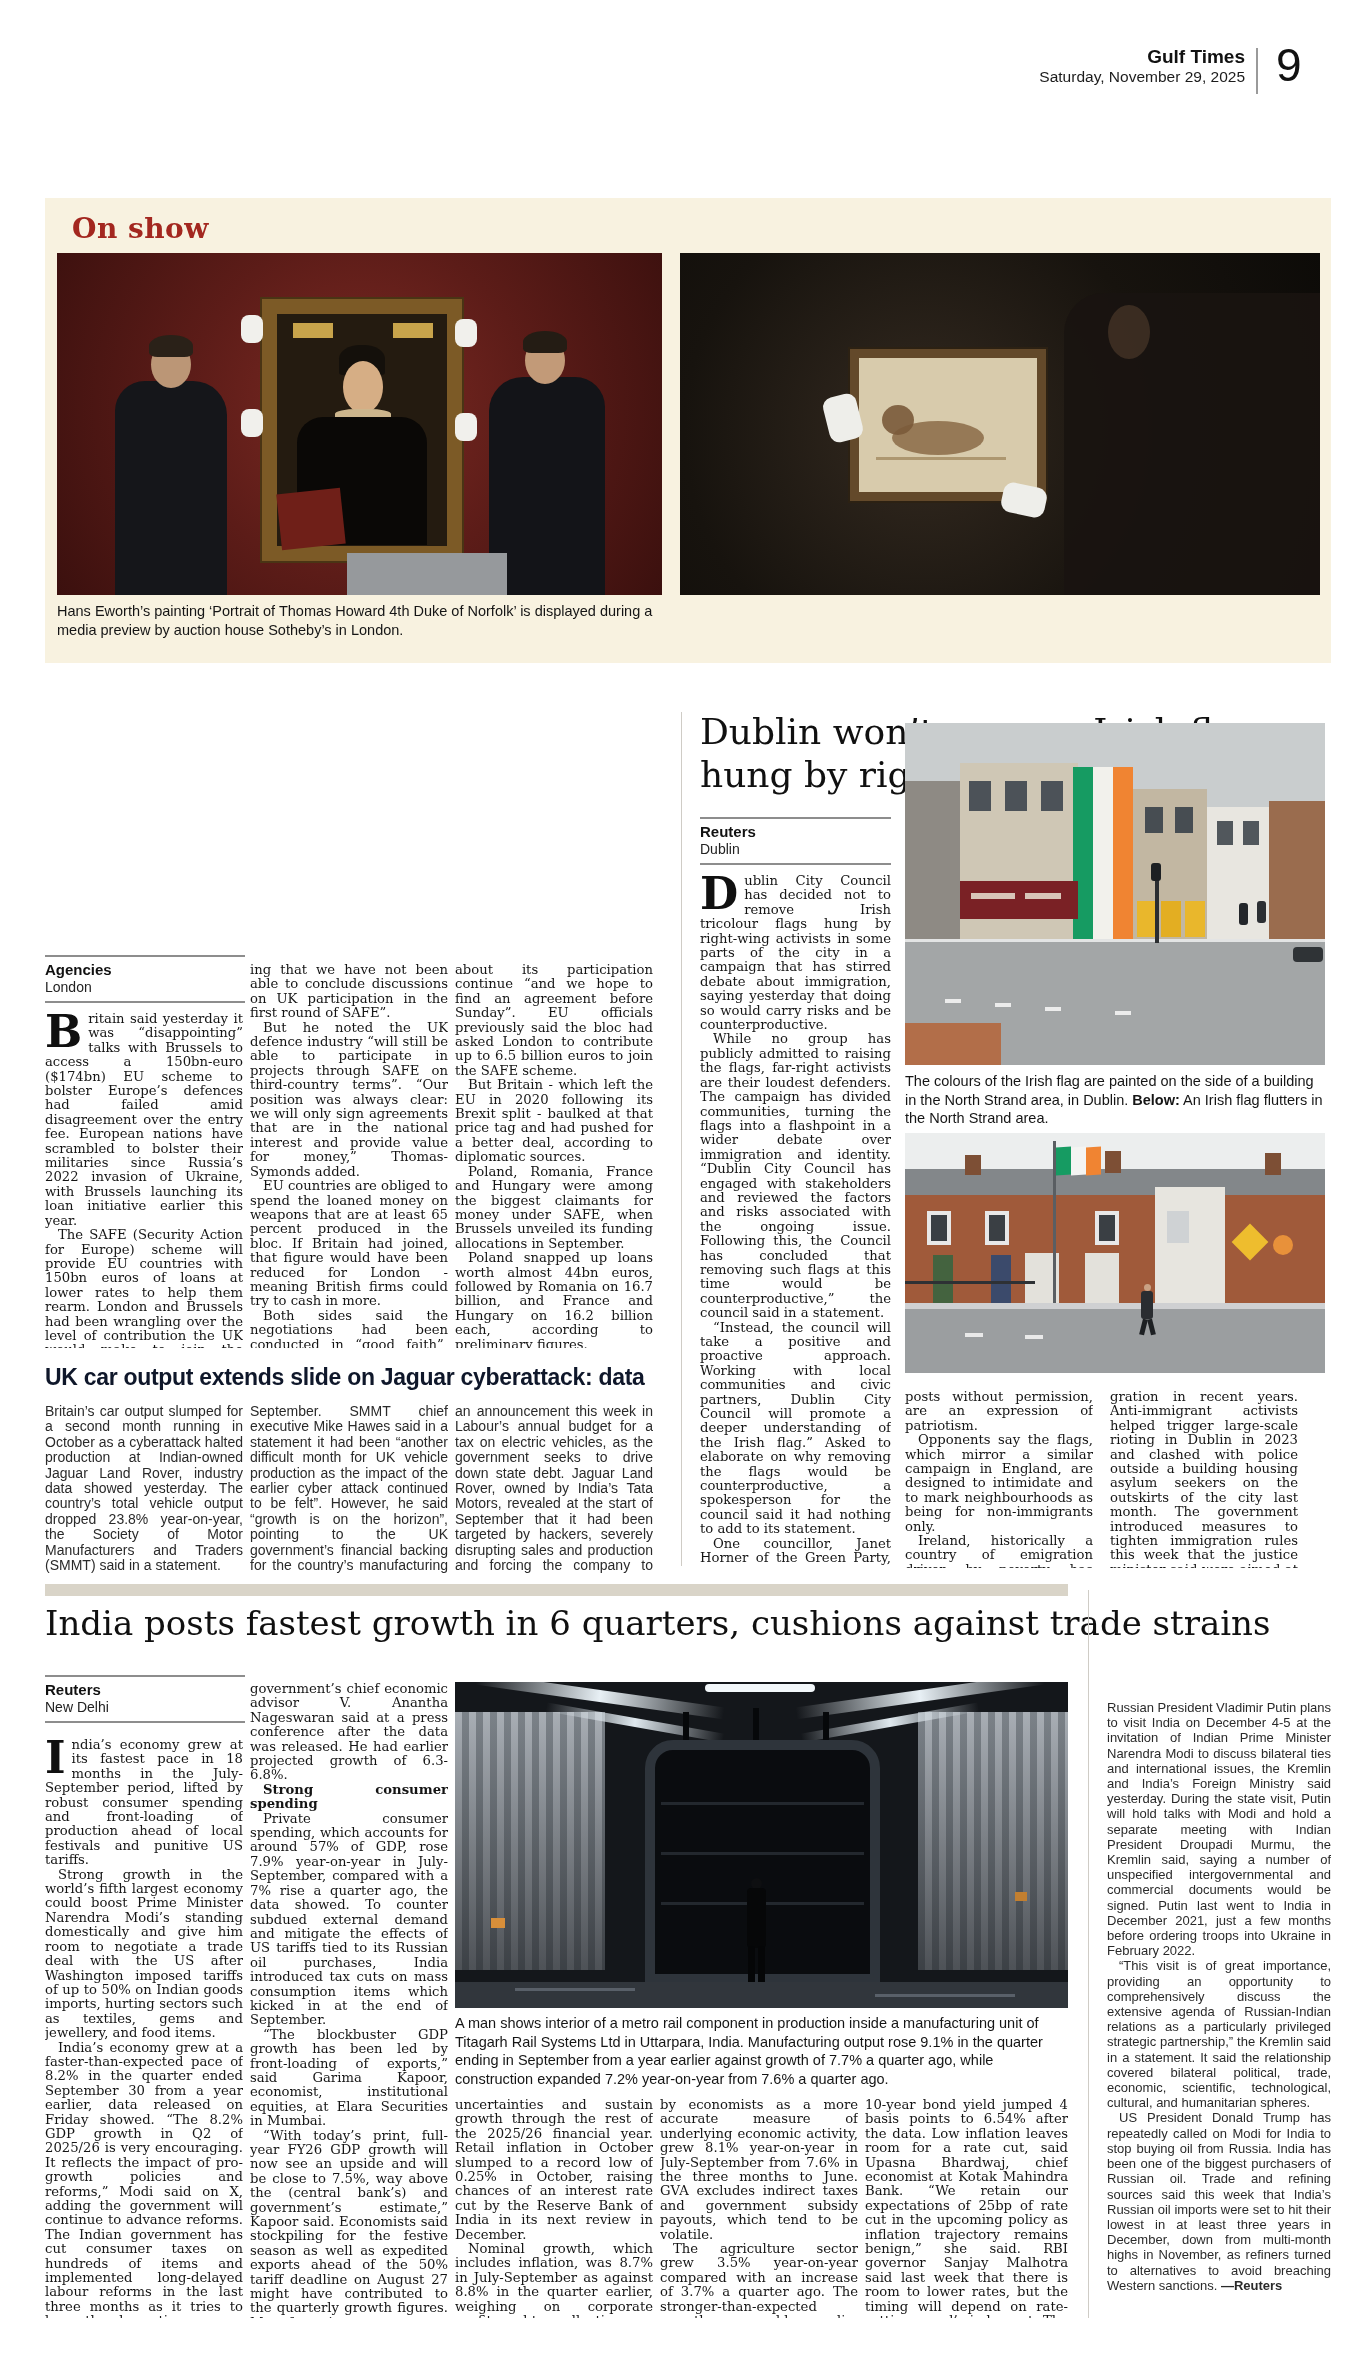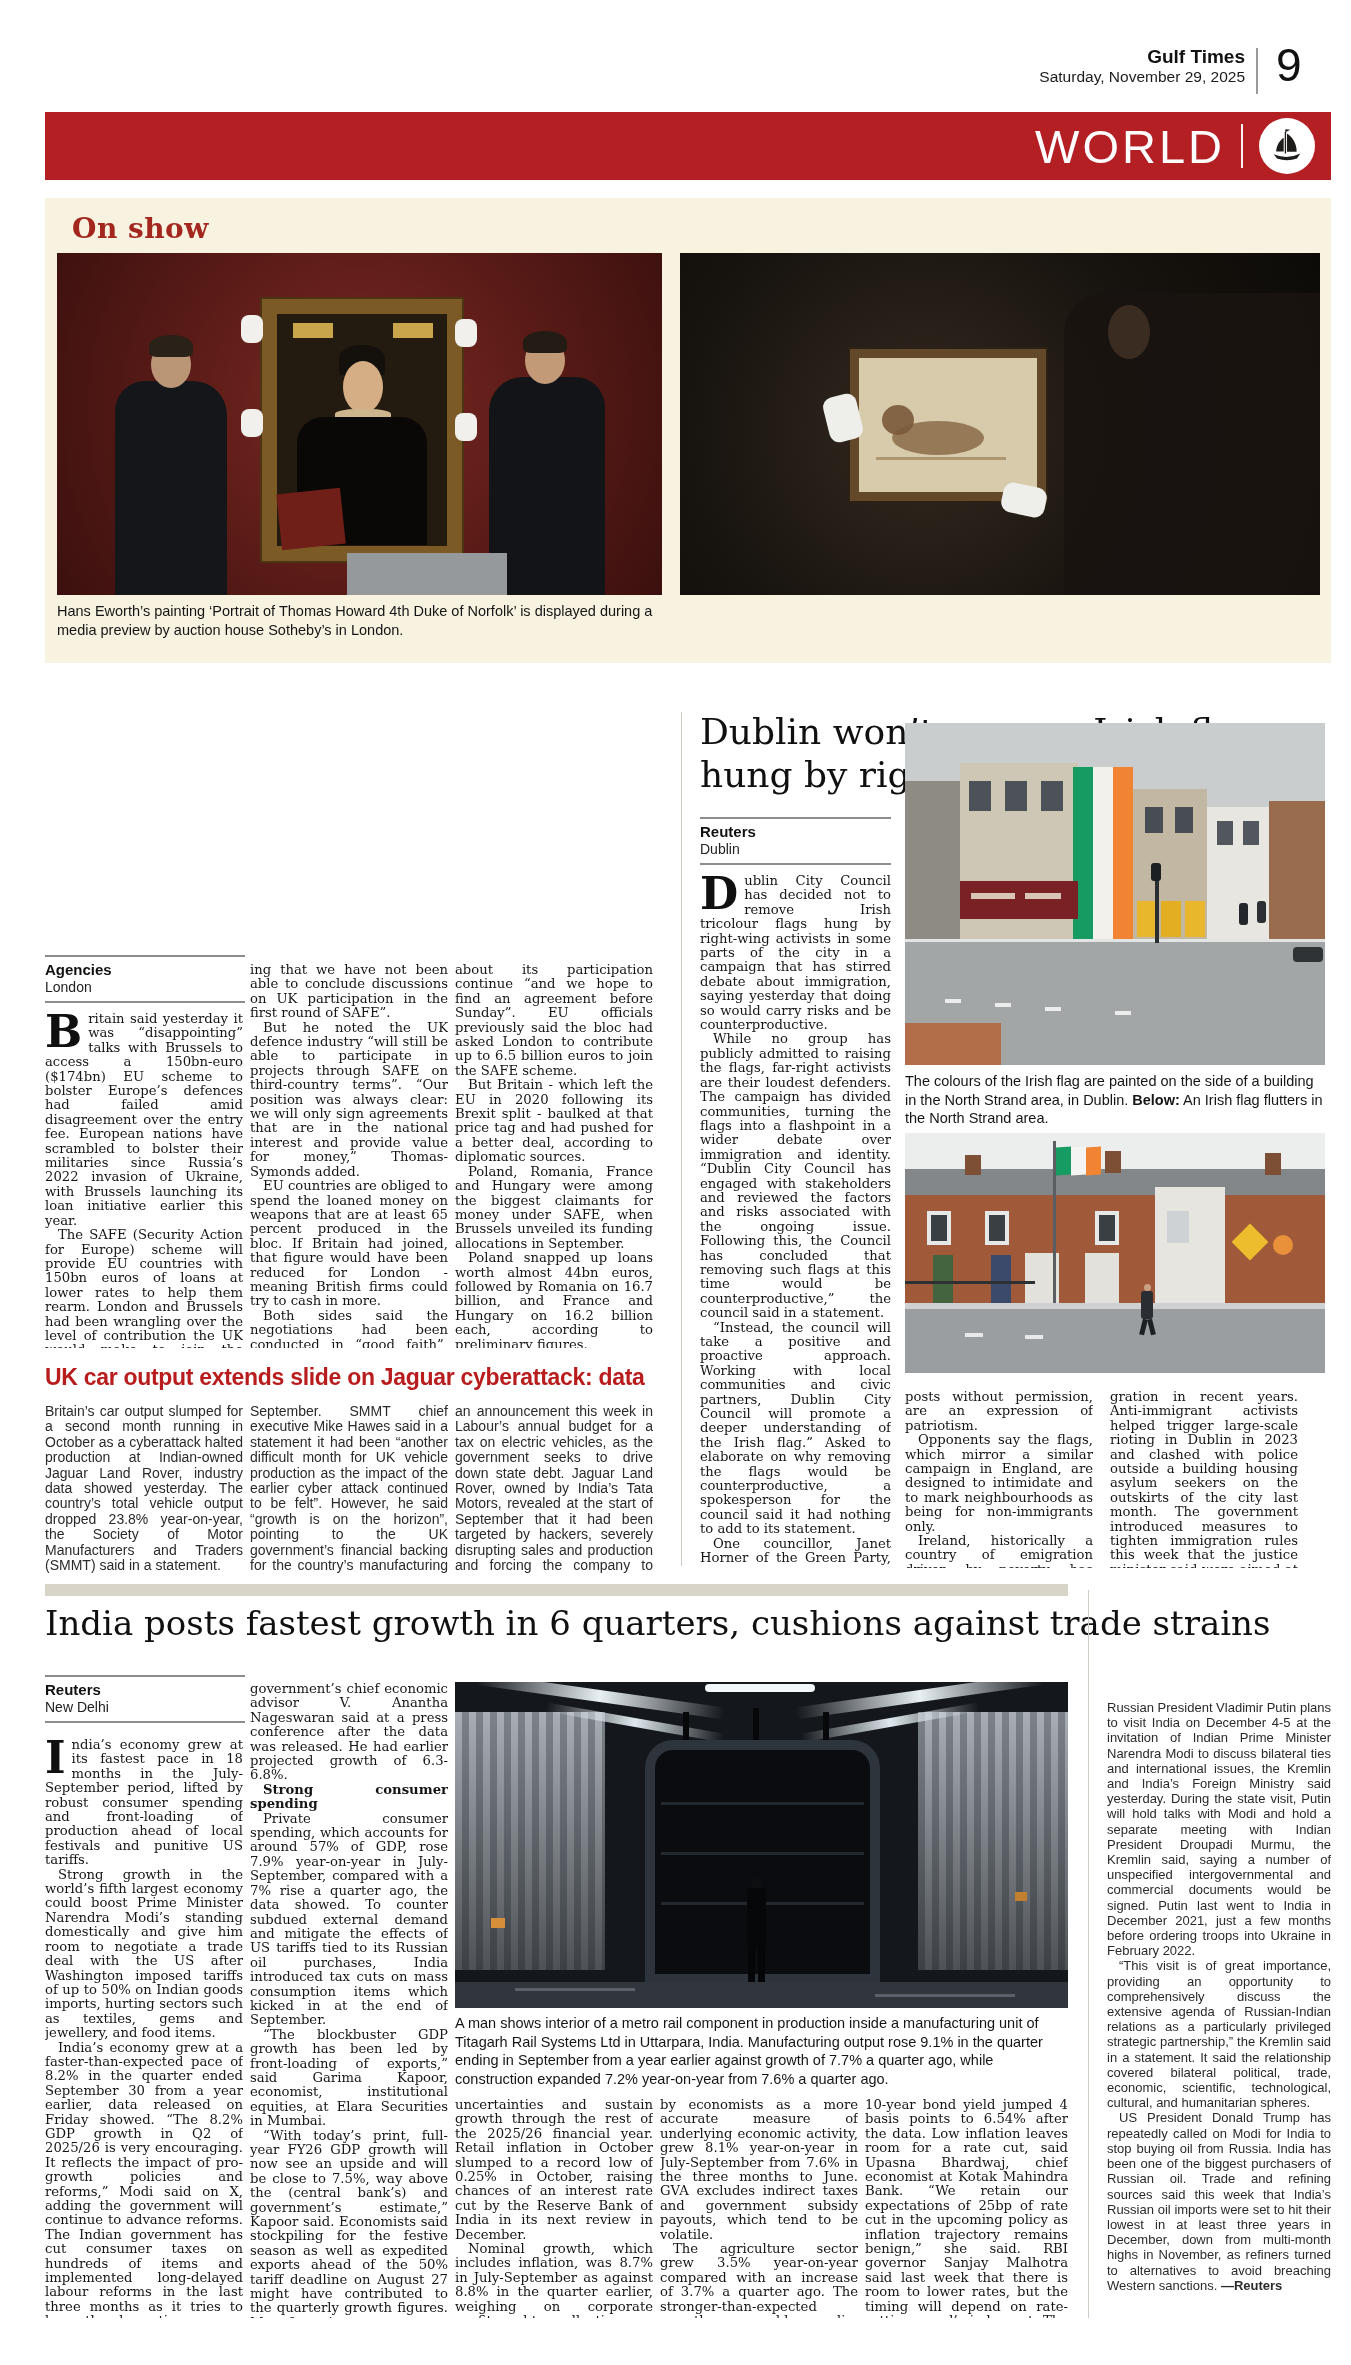--- a/index.html
+++ b/index.html
@@ -28,21 +28,21 @@
   .kicker{position:absolute;left:72px;top:212px;font-family:"DejaVu Serif",serif;font-weight:800;
           font-size:28px;color:#a3271f;letter-spacing:.5px;}
   .caption{font-family:"Liberation Sans",sans-serif;font-size:14.5px;line-height:18.5px;color:#151515;}
 
   
   .uk-hl{position:absolute;left:45px;top:678px;width:610px;font-family:"DejaVu Serif",serif;
          font-weight:bold;font-size:60px;line-height:64px;letter-spacing:-1px;color:#0c0c0c;}
   .dublin-hl{position:absolute;left:700px;top:710px;width:590px;font-family:"DejaVu Serif",serif;
          font-size:36px;line-height:43px;color:#101010;}
   .jaguar-hl{position:absolute;left:45px;top:1364px;width:620px;font-weight:800;font-size:23px;
-         line-height:27px;letter-spacing:-.3px;white-space:nowrap;color:#b91c1c;}
+         line-height:27px;letter-spacing:-.3px;white-space:nowrap;color:#0f172a;}
   .india-hl{position:absolute;left:45px;top:1603px;width:1023px;font-family:"DejaVu Serif",serif;
          font-size:34px;line-height:40px;white-space:nowrap;color:#101010;}
   .putin-hl{position:absolute;left:1107px;top:1588px;width:224px;font-weight:800;font-size:22px;
          line-height:26px;color:#0d0d0d;}
 
   
   .byline{border-top:2px solid #8d8d8d;border-bottom:2px solid #8d8d8d;padding:4px 0 5px;box-sizing:border-box;}
   .byline .src{font-weight:bold;font-size:15px;line-height:18px;color:#111;}
   .byline .loc{font-size:14px;line-height:17px;color:#222;}
 
@@ -71,33 +71,20 @@
 
 <div class="page">
 
   <div class="mast-block">
     <div class="gt-name">Gulf Times</div>
     <div class="gt-date">Saturday, November 29, 2025</div>
   </div>
   <div class="mast-div"></div>
   <div class="page-num">9</div>
 
-  <div class="world-banner">
-    <div class="world-text">WORLD</div>
-    <div class="world-sep"></div>
-    <div class="world-logo">
-      <svg width="40" height="40" viewBox="0 0 48 48">
-        <path d="M8 34 Q24 41 40 33 L36 39 Q24 43 12 39 Z" fill="#1e1c1a"></path>
-        <rect x="21.3" y="7" width="1.6" height="26" fill="#1e1c1a"></rect>
-        <path d="M24 9 C32 14 36 24 35.5 31 L24 31 Z" fill="#1e1c1a"></path>
-        <path d="M20 14 C14 18 11 25 11 30.5 L20 30.5 Z" fill="#1e1c1a"></path>
-        <path d="M22 7.5 L28 4.5 L22 4 Z" fill="#1e1c1a"></path>
-      </svg>
-    </div>
-  </div>
 
   <div class="onshow"></div>
   <div class="kicker">On show</div>
 
   <div class="ph" style="left:57px;top:253px;width:605px;height:342px;">
     <i class="s" style="inset:0;background:radial-gradient(circle at 50% 45%, #7d2a23 0%, #5c1c18 48%, #3b100e 100%);"></i>
 
     <i class="s" style="left:205px;top:46px;width:200px;height:262px;border:15px solid #7c5a26;box-sizing:border-box;background:#241b10;box-shadow:0 0 0 2px #4a3414;"></i>
     <i class="s" style="left:236px;top:70px;width:40px;height:15px;background:#c8a44b;"></i>
     <i class="s" style="left:336px;top:70px;width:40px;height:15px;background:#c8a44b;"></i>

